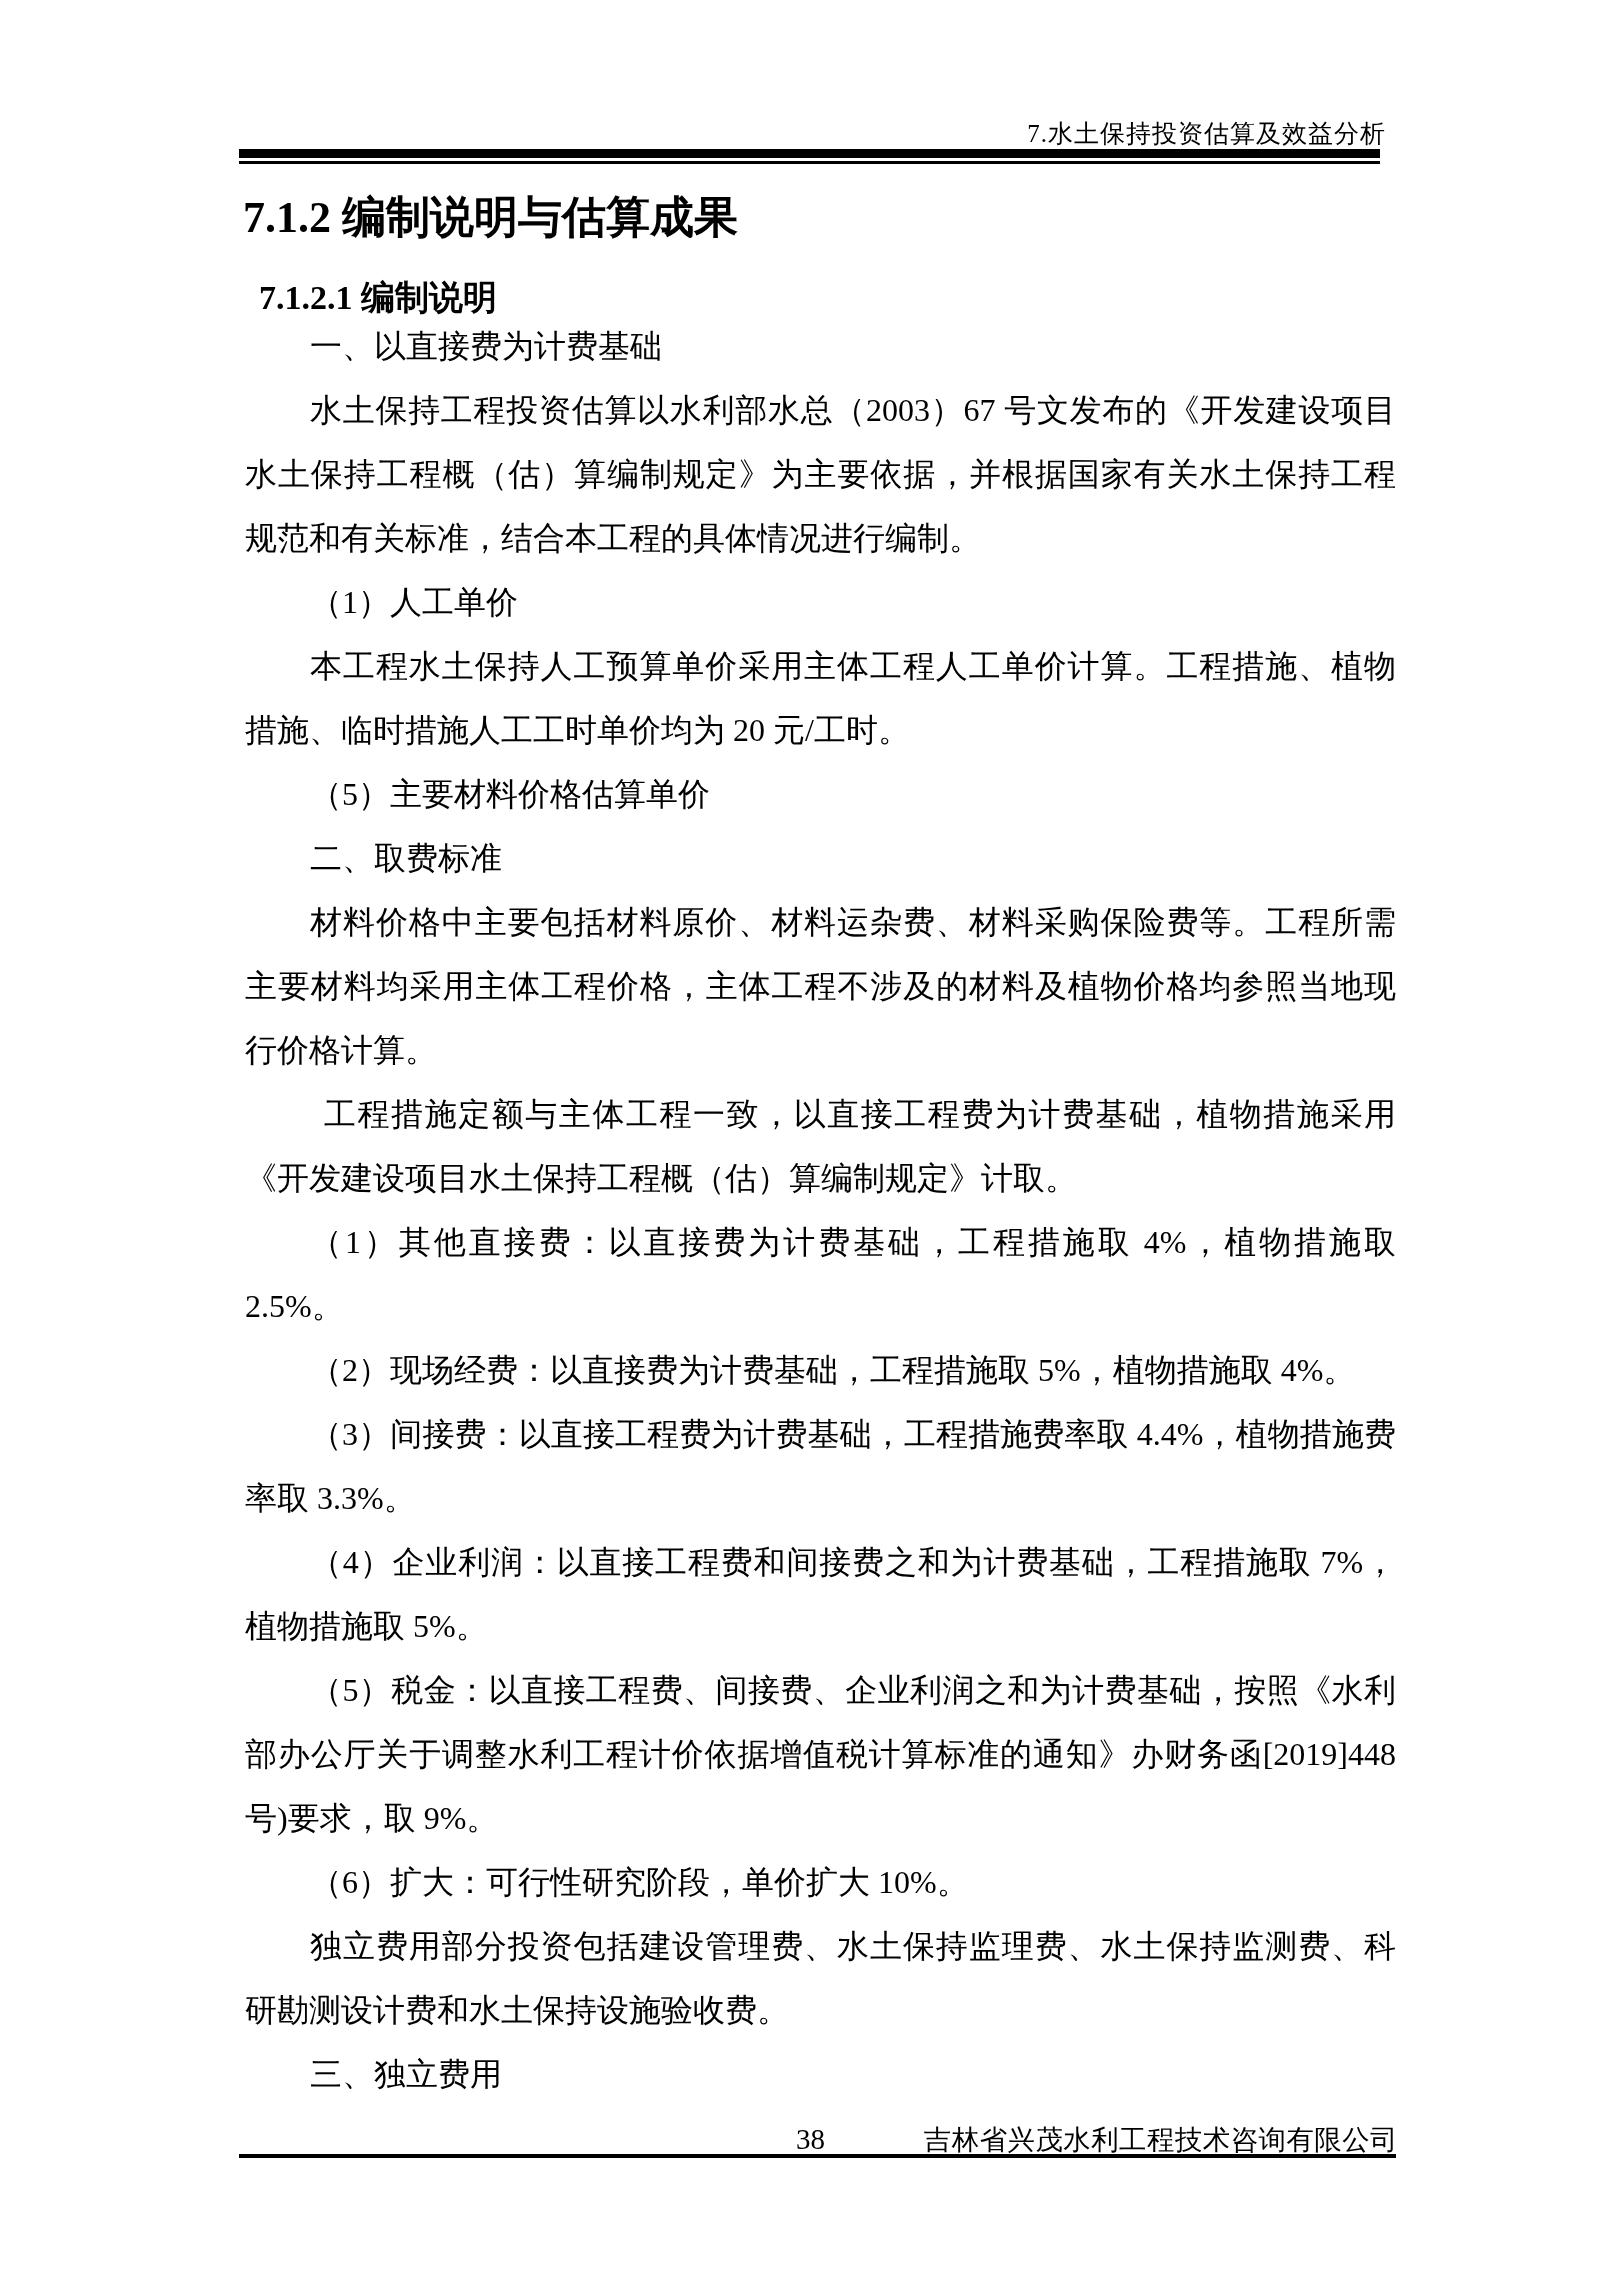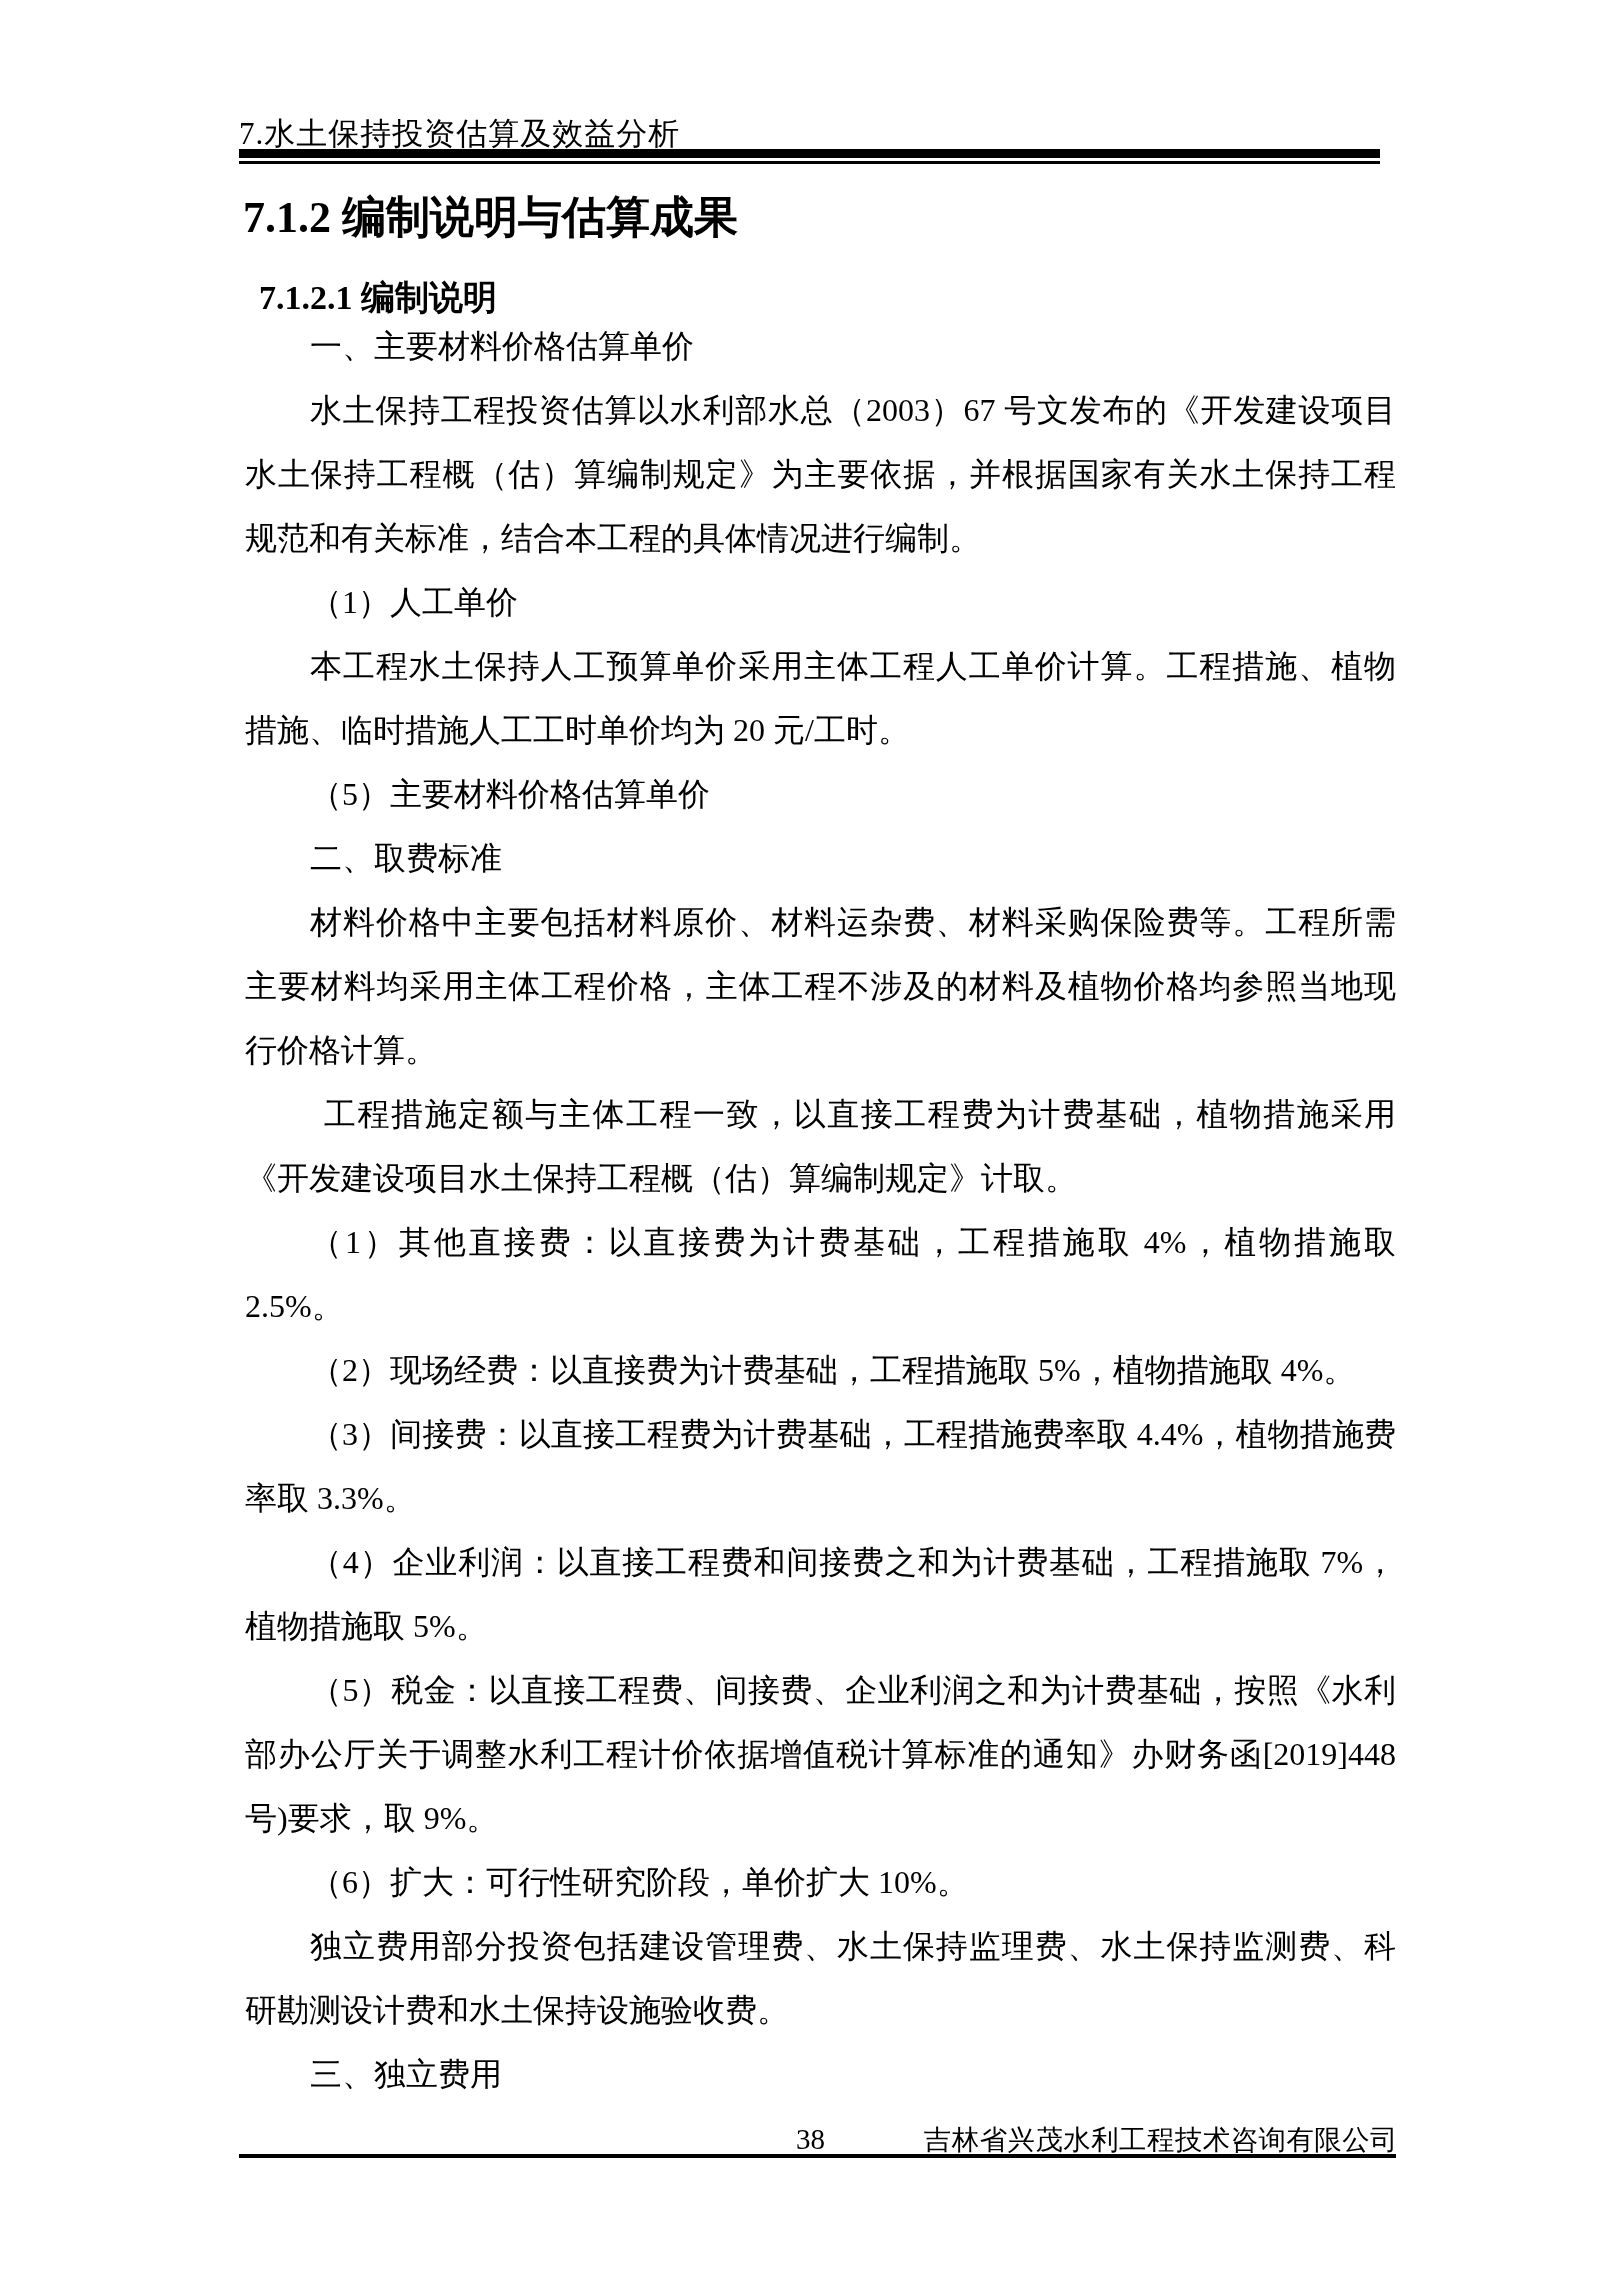--- a/index.html
+++ b/index.html
@@ -12,22 +12,22 @@
     font-family: "Liberation Serif", "DejaVu Serif", serif;
     overflow: hidden;
     margin: 0 auto;
   }
   
   .header-title {
     position: absolute;
     top: 116px;
     left: 239px;
     width: 1147px;
-    text-align: left;
-    font-size: 31px;
+    text-align: right;
+    font-size: 25px;
     line-height: 35px;
     letter-spacing: 1px;
     white-space: nowrap;
   }
   .header-rule-thick {
     position: absolute;
     left: 239px;
     top: 149px;
     width: 1141px;
     height: 8.8px;
@@ -112,21 +112,21 @@
 <div class="page">
 
   <div class="header-title">7.水土保持投资估算及效益分析</div>
   <div class="header-rule-thick"></div>
   <div class="header-rule-thin"></div>
 
   <h1 class="heading-1">7.1.2 编制说明与估算成果</h1>
   <h2 class="heading-2">7.1.2.1 编制说明</h2>
 
   <div class="doc-body">
-    <p>一、主要材料价格估算单价</p>
+    <p>一、以直接费为计费基础</p>
     <p>水土保持工程投资估算以水利部水总（2003）67 号文发布的《开发建设项目水土保持工程概（估）算编制规定》为主要依据，并根据国家有关水土保持工程规范和有关标准，结合本工程的具体情况进行编制。</p>
     <p>（1）人工单价</p>
     <p>本工程水土保持人工预算单价采用主体工程人工单价计算。工程措施、植物措施、临时措施人工工时单价均为 20 元/工时。</p>
     <p>（5）主要材料价格估算单价</p>
     <p>二、取费标准</p>
     <p>材料价格中主要包括材料原价、材料运杂费、材料采购保险费等。工程所需主要材料均采用主体工程价格，主体工程不涉及的材料及植物价格均参照当地现行价格计算。</p>
     <p class="indent-lg">工程措施定额与主体工程一致，以直接工程费为计费基础，植物措施采用《开发建设项目水土保持工程概（估）算编制规定》计取。</p>
     <p>（1）其他直接费：以直接费为计费基础，工程措施取 4%，植物措施取 2.5%。</p>
     <p>（2）现场经费：以直接费为计费基础，工程措施取 5%，植物措施取 4%。</p>
     <p>（3）间接费：以直接工程费为计费基础，工程措施费率取 4.4%，植物措施费率取 3.3%。</p>

